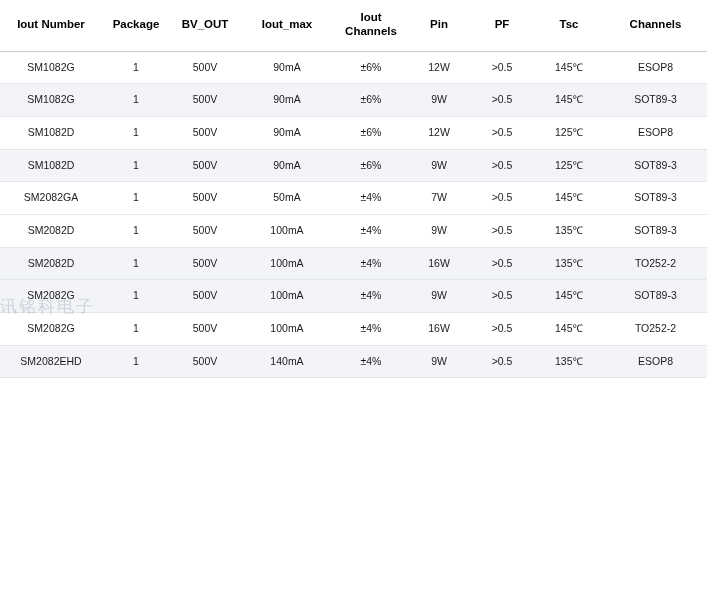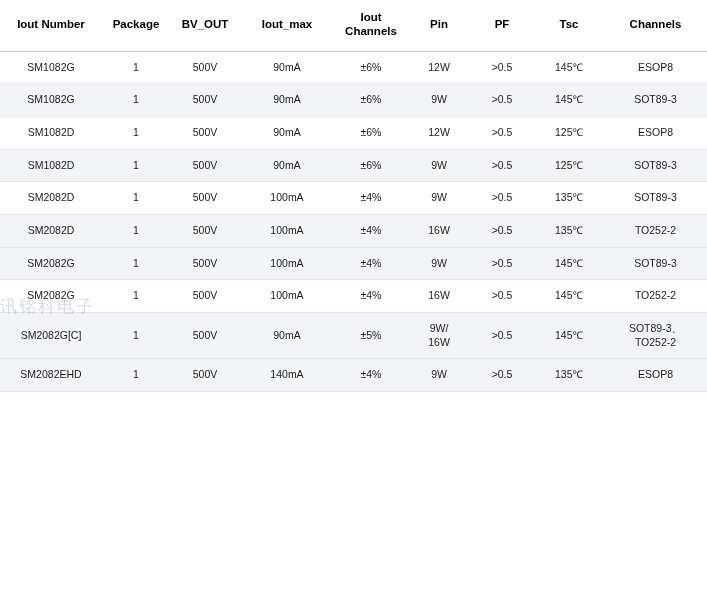--- a/index.html
+++ b/index.html
@@ -142,20 +142,31 @@
         <td>1</td>
         <td>500V</td>
         <td>90mA</td>
         <td>±6%</td>
         <td>9W</td>
         <td>&gt;0.5</td>
         <td>125℃</td>
         <td>SOT89-3</td>
       </tr>
       <tr class="plain">
+        <td>SM2082GA</td>
+        <td>1</td>
+        <td>500V</td>
+        <td>50mA</td>
+        <td>±4%</td>
+        <td>7W</td>
+        <td>&gt;0.5</td>
+        <td>145℃</td>
+        <td>SOT89-3</td>
+      </tr>
+      <tr class="plain">
         <td>SM2082D</td>
         <td>1</td>
         <td>500V</td>
         <td>100mA</td>
         <td>±4%</td>
         <td>9W</td>
         <td>&gt;0.5</td>
         <td>135℃</td>
         <td>SOT89-3</td>
       </tr>
@@ -186,33 +197,20 @@
         <td>1</td>
         <td>500V</td>
         <td>100mA</td>
         <td>±4%</td>
         <td>16W</td>
         <td>&gt;0.5</td>
         <td>145℃</td>
         <td>TO252-2</td>
       </tr>
       <tr class="alt">
-        <td>SM2082G[C]</td>
-        <td>1</td>
-        <td>500V</td>
-        <td>90mA</td>
-        <td>±5%</td>
-        <td>9W/
-16W</td>
-        <td>&gt;0.5</td>
-        <td>145℃</td>
-        <td>SOT89-3、
-TO252-2</td>
-      </tr>
-      <tr class="alt">
         <td>SM2082EHD</td>
         <td>1</td>
         <td>500V</td>
         <td>140mA</td>
         <td>±4%</td>
         <td>9W</td>
         <td>&gt;0.5</td>
         <td>135℃</td>
         <td>ESOP8</td>
       </tr>

